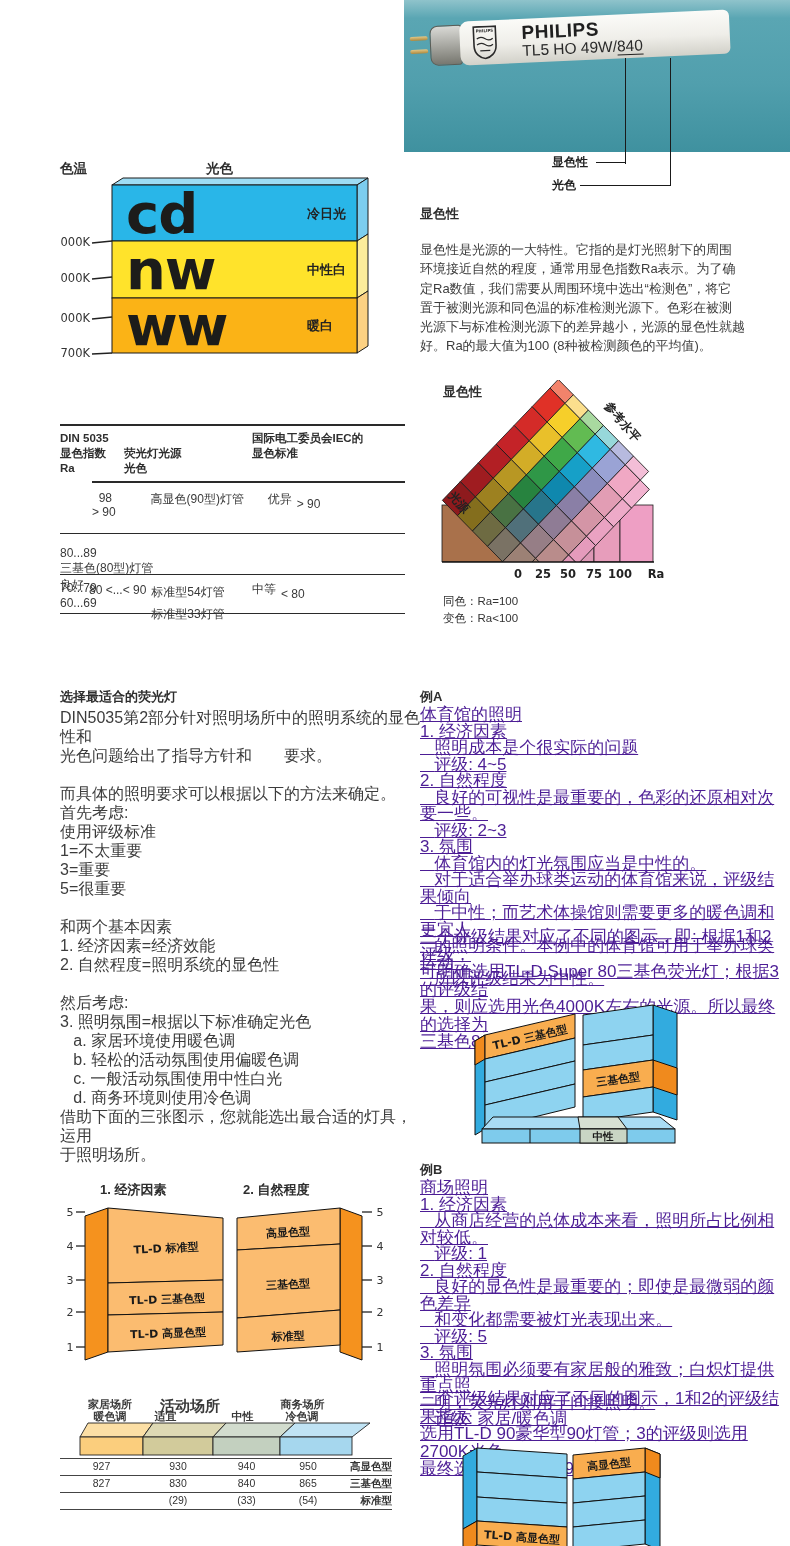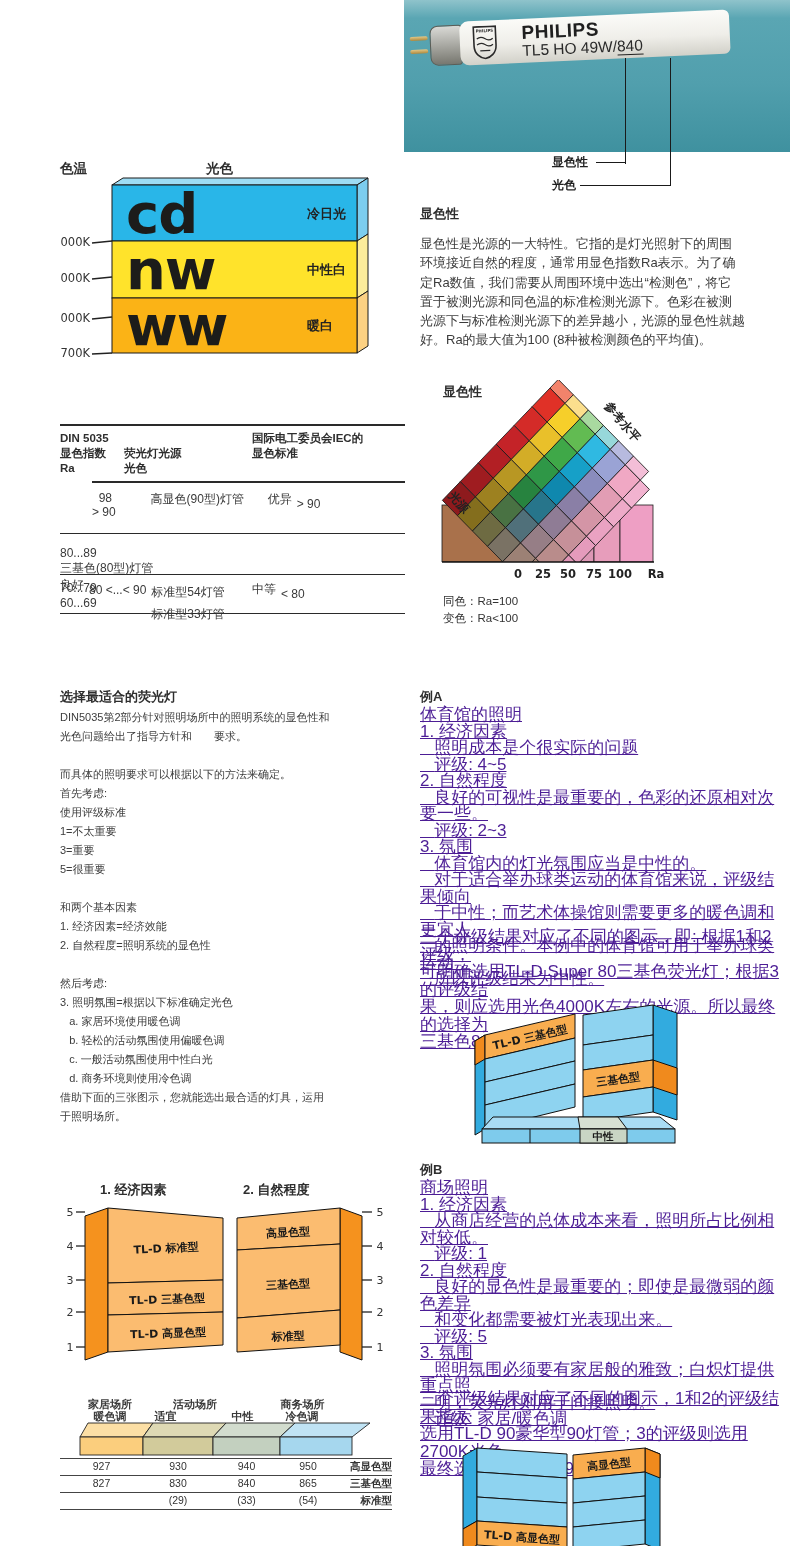--- a/index.html
+++ b/index.html
@@ -1,21 +1,21 @@
 <!DOCTYPE html>
 <html><head>
 <meta charset="utf-8">
 <style>
   html,body{margin:0;padding:0;background:#fff;}
   #page{position:relative;width:790px;height:1546px;background:#ffffff;overflow:hidden;
         font-family:"Liberation Sans","DejaVu Sans",sans-serif;color:#3a3a3a;}
   .abs{position:absolute;}
   .body-text{font-size:13px;line-height:21.3px;white-space:pre-wrap;color:#3c3c3c;}
   .small-text{font-size:17px;line-height:16.5px;white-space:pre-wrap;color:#4c1d95;text-decoration:underline;}
-  .sel-text{font-size:11px;line-height:19px;white-space:pre-wrap;color:#3c3c3c;}
+  .sel-text{font-size:16px;line-height:19px;white-space:pre-wrap;color:#3c3c3c;}
   .h-bold{font-weight:bold;font-size:13px;color:#2e2e2e;}
   .callout{font-size:12px;font-weight:bold;color:#222;}
   .cline{border-top:1.5px solid #1a1a1a;height:0;}
   .vline{border-left:1.5px solid #1a1a1a;width:0;}
   svg{display:block;}
   svg text{font-family:"DejaVu Sans","Liberation Sans",sans-serif;}
   
   #photo{background:linear-gradient(180deg,#8fc3cb 0%,#5aa6b3 12%,#519fad 55%,#3f919f 100%);}
   #tube{transform:rotate(-2.6deg);transform-origin:left center;}
   .pin{background:linear-gradient(180deg,#e2c887,#b08a3e);border-radius:2px;}
@@ -122,21 +122,21 @@
       <div class="c1" style="white-space:pre-wrap;line-height:15px;">70...79
 60...69</div>
       <div class="c2" style="white-space:pre-wrap;line-height:22px;text-align:center;">标准型54灯管
 标准型33灯管</div>
       <div class="c3"><span>中等</span><span class="sub-off">&lt; 80</span></div>
     </div>
     <div class="rule15"></div>
   </div>
 
   <div class="abs h-bold" style="left:420px;top:205px;">显色性</div>
-  <div class="abs body-text" style="left:420px;top:234px;width:364px;line-height:19.3px;">显色性是光源的一大特性。它指的是灯光照射下的周围
+  <div class="abs body-text" style="left:420px;top:240px;width:364px;line-height:19.3px;">显色性是光源的一大特性。它指的是灯光照射下的周围
 环境接近自然的程度，通常用显色指数Ra表示。为了确
 定Ra数值，我们需要从周围环境中选出“检测色”，将它
 置于被测光源和同色温的标准检测光源下。色彩在被测
 光源下与标准检测光源下的差异越小，光源的显色性就越
 好。Ra的最大值为100 (8种被检测颜色的平均值)。</div>
 
   <div class="abs h-bold" style="left:443px;top:383px;">显色性</div>
   <svg class="abs" style="left:420px;top:380px;" width="360" height="230" viewBox="0 0 360 230">
     <g id="cri-front">
         <rect x="22" y="125" width="76" height="57" fill="#a9714b" stroke="#1a1a1a" stroke-width="0.8"></rect>
@@ -351,21 +351,21 @@
     <line x1="302" y1="151" x2="312" y2="151" stroke="#222" stroke-width="1.3"></line>
     <text x="320" y="20" font-size="11" text-anchor="middle" fill="#333">5</text>
     <text x="320" y="54" font-size="11" text-anchor="middle" fill="#333">4</text>
     <text x="320" y="88" font-size="11" text-anchor="middle" fill="#333">3</text>
     <text x="320" y="120" font-size="11" text-anchor="middle" fill="#333">2</text>
     <text x="320" y="155" font-size="11" text-anchor="middle" fill="#333">1</text>
   </svg>
 
   <div class="abs" style="left:80px;top:1397px;width:60px;text-align:center;font-size:11px;font-weight:bold;">家居场所</div>
   <div class="abs" style="left:80px;top:1409px;width:60px;text-align:center;font-size:11px;font-weight:bold;">暖色调</div>
-  <div class="abs" style="left:160px;top:1397px;width:70px;text-align:center;font-size:11px;font-weight:bold;">活动场所</div>
+  <div class="abs" style="left:160px;top:1397px;width:70px;font-size:15px;font-weight:bold;">活动场所</div>
   <div class="abs" style="left:143px;top:1409px;width:45px;text-align:center;font-size:11px;font-weight:bold;">适宜</div>
   <div class="abs" style="left:220px;top:1409px;width:45px;text-align:center;font-size:11px;font-weight:bold;">中性</div>
   <div class="abs" style="left:270px;top:1397px;width:65px;text-align:center;font-size:11px;font-weight:bold;">商务场所</div>
   <div class="abs" style="left:272px;top:1409px;width:60px;text-align:center;font-size:11px;font-weight:bold;">冷色调</div>
 
   <svg class="abs" style="left:60px;top:1418px;" width="335" height="40" viewBox="0 0 335 40">
     <polygon points="20,19 83,19 93,5 28,5" stroke="#222" stroke-width="0.9" fill="#fcdfa5"></polygon>
     <polygon points="83,19 153,19 166,5 93,5" stroke="#222" stroke-width="0.9" fill="#ded9b4"></polygon>
     <polygon points="153,19 220,19 235,5 166,5" stroke="#222" stroke-width="0.9" fill="#d2dcce"></polygon>
     <polygon points="220,19 292,19 310,5 235,5" stroke="#222" stroke-width="0.9" fill="#c0e3f4"></polygon>

